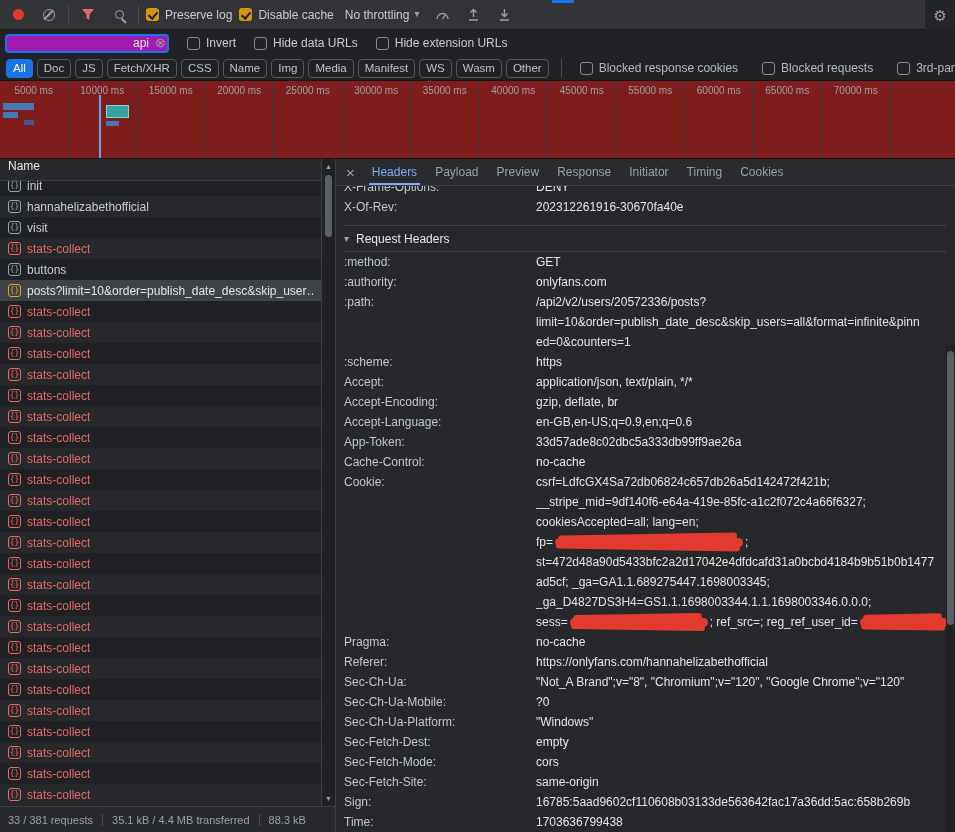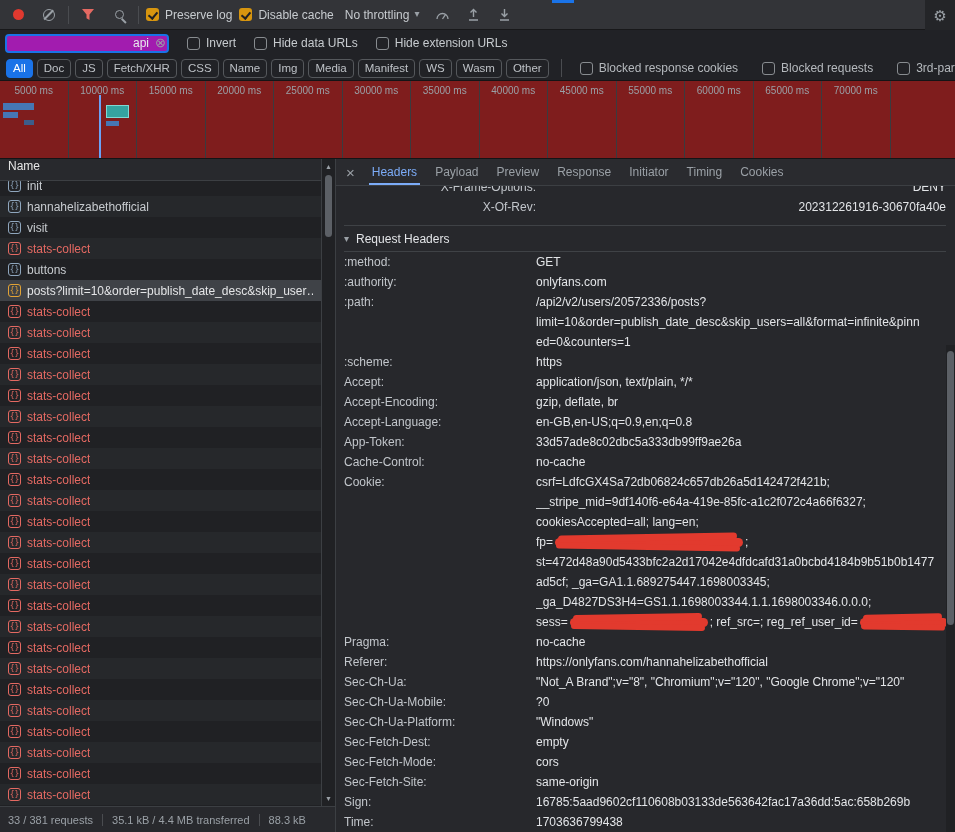--- a/index.html
+++ b/index.html
@@ -80,21 +80,21 @@
   .status .sep2{width:1px;height:12px;background:#4a4c50;flex:0 0 auto;}
 
   
   .detail{position:absolute;left:336px;top:159px;width:619px;height:673px;background:#27282c;overflow:hidden;}
   .tabs{height:27px;background:#2a2b2f;border-bottom:1px solid #3c3f43;display:flex;align-items:center;padding:0 6px;}
   .close-x{color:#9aa0a6;font-size:15px;margin:0 8px 0 4px;line-height:1;}
   .tab{padding:6px 9px;color:#9aa0a6;position:relative;flex:0 0 auto;}
   .tab.active{color:#7cacf8;}
   .tab.active::after{content:"";position:absolute;left:6px;right:6px;bottom:0;height:2px;background:#7cacf8;}
   .dcontent{position:absolute;left:0;top:27px;width:610px;height:646px;overflow:hidden;padding-left:8px;}
-  .toprows{overflow:hidden;text-align:right;}
+  .toprows{overflow:hidden;}
   .toprows .hrow:first-child{margin-top:-9px;}
   .hrow{display:flex;min-height:20px;line-height:20px;}
   .hname{flex:0 0 192px;color:#c2c6cb;white-space:nowrap;overflow:hidden;}
   .hval{flex:1;color:#e3e5e8;font-size:12px;}
   .hline{white-space:nowrap;overflow:hidden;height:20px;}
   .sect{display:flex;align-items:center;gap:7px;height:27px;margin-top:8px;border-top:1px solid #3f4246;border-bottom:1px solid #3f4246;color:#e3e5e8;}
   .tri{color:#9aa0a6;font-size:10px;}
 
   
   .redact{display:inline-block;height:9px;background:#e23a2e;border-radius:5px;position:relative;
@@ -446,21 +446,21 @@
           </div>
           <div class="hrow">
             <div class="hname">Accept-Encoding:</div>
             <div class="hval">
               <div class="hline"><span>gzip, deflate, br</span></div>
             </div>
           </div>
           <div class="hrow">
             <div class="hname">Accept-Language:</div>
             <div class="hval">
-              <div class="hline"><span>en-GB,en-US;q=0.9,en;q=0.8</span></div>
+              <div class="hline"><span>en-GB,en-US;q=0.9,en;q=0.6</span></div>
             </div>
           </div>
           <div class="hrow">
             <div class="hname">App-Token:</div>
             <div class="hval">
               <div class="hline"><span>33d57ade8c02dbc5a333db99ff9ae26a</span></div>
             </div>
           </div>
           <div class="hrow">
             <div class="hname">Cache-Control:</div>

